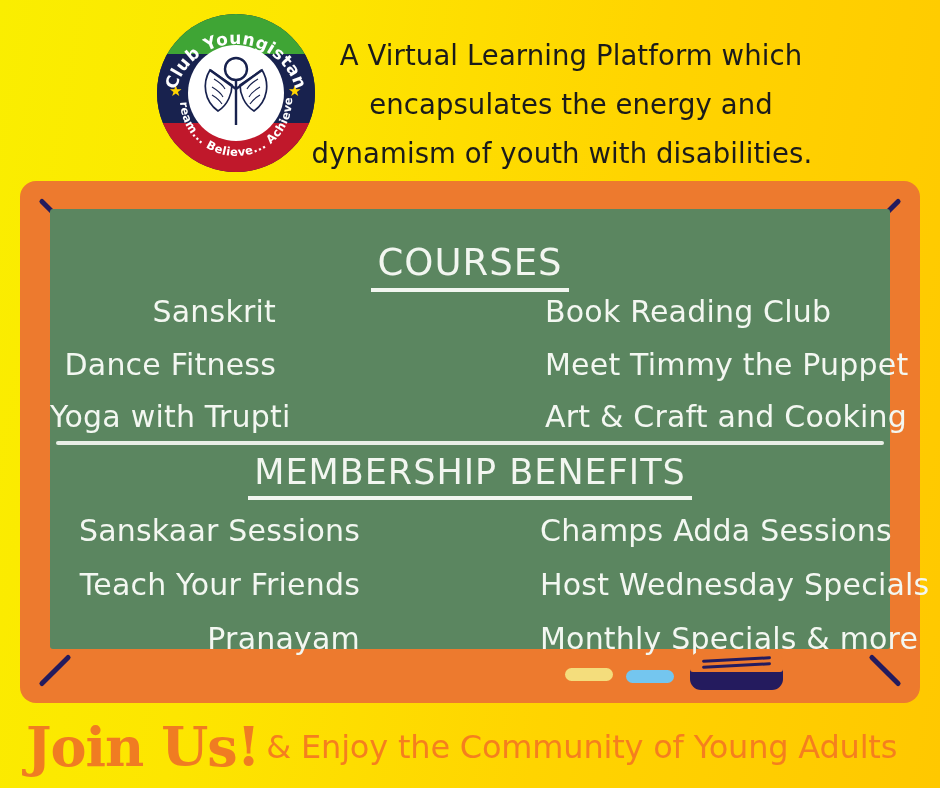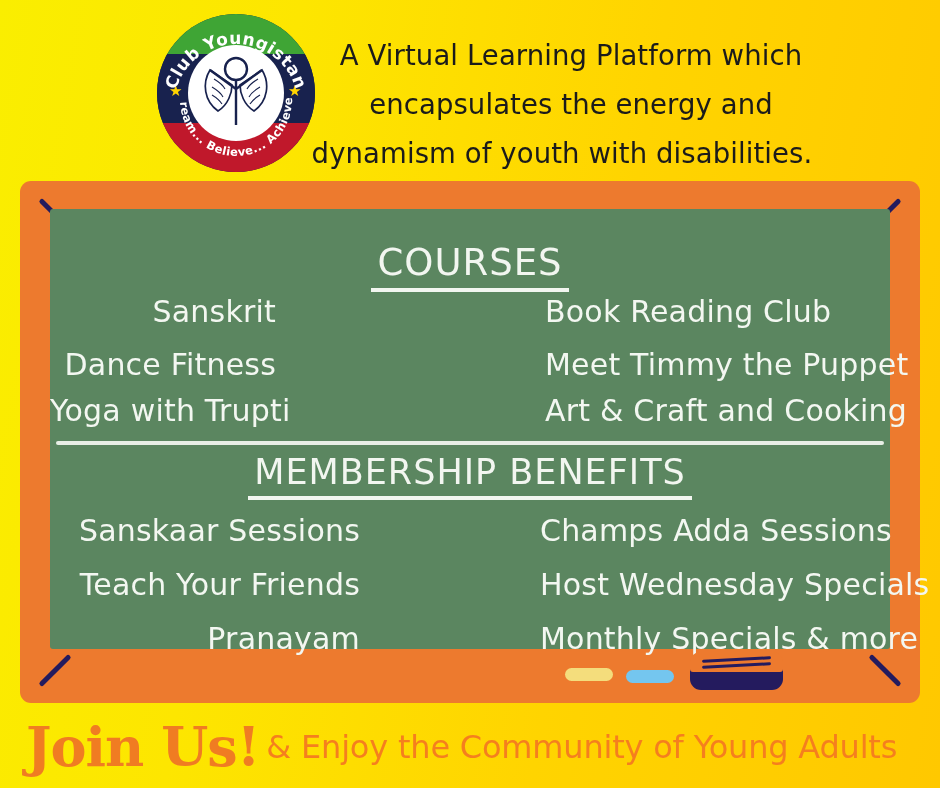--- a/index.html
+++ b/index.html
@@ -106,21 +106,21 @@
   }
   #tagline .tline { display: block; white-space: nowrap; }
   #tagline .tline.l3 { margin-left: -18px; }
 
   
   #board-frame {
     position: absolute;
     left: 20px; top: 181px;
     width: 900px; height: 522px;
     background: #ED7A2E;
-    border-radius: 11px;
+    border-radius: 16px;
   }
   #board-surface {
     position: absolute;
     left: 30px; top: 28px;
     width: 840px; height: 440px;
     background: #5B8660;
     border-radius: 3px;
   }
 
   .corner-bracket {
@@ -175,21 +175,21 @@
     letter-spacing: 0.2px;
   }
   .col-left  { text-align: right; }
   .col-right { text-align: left; }
 
   
   .courses-left  { left: 0px;   width: 226px; }
   .courses-right { left: 495px; width: 345px; }
   .row1 { top: 85px; }
   .row2 { top: 138px; }
-  .row3 { top: 184px; text-align: right; }
+  .row3 { top: 190px; text-align: right; }
 
   
   .benefits-left  { left: 4px;   width: 306px; }
   .benefits-right { left: 490px; width: 370px; }
   .brow1 { top: 304px; }
   .brow2 { top: 358px; }
   .brow3 { top: 412px; }
 
   #divider {
     position: absolute;

